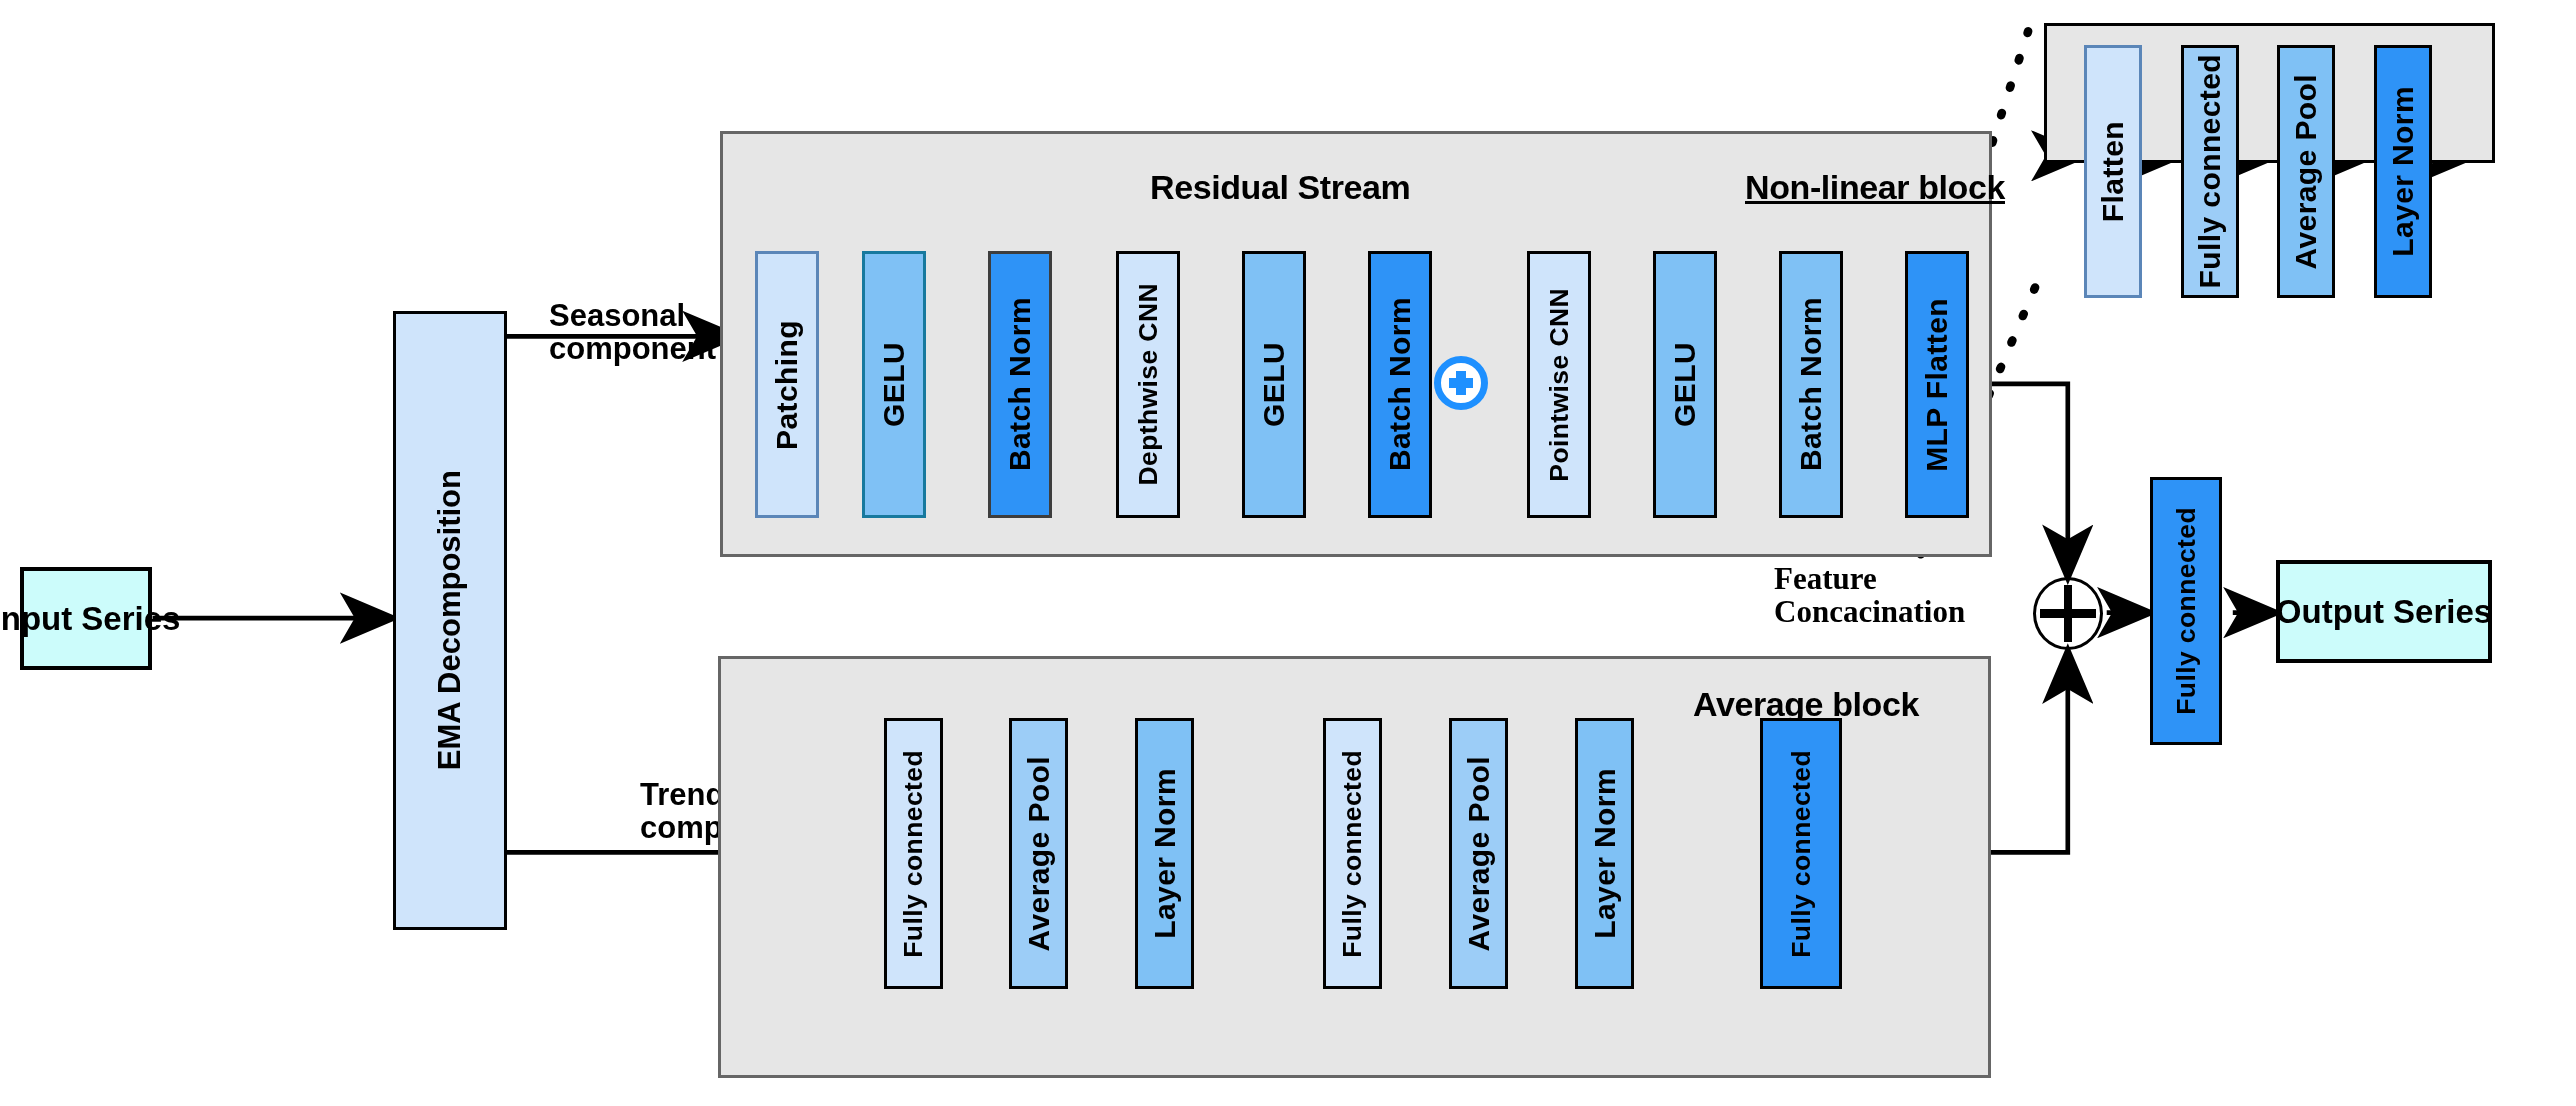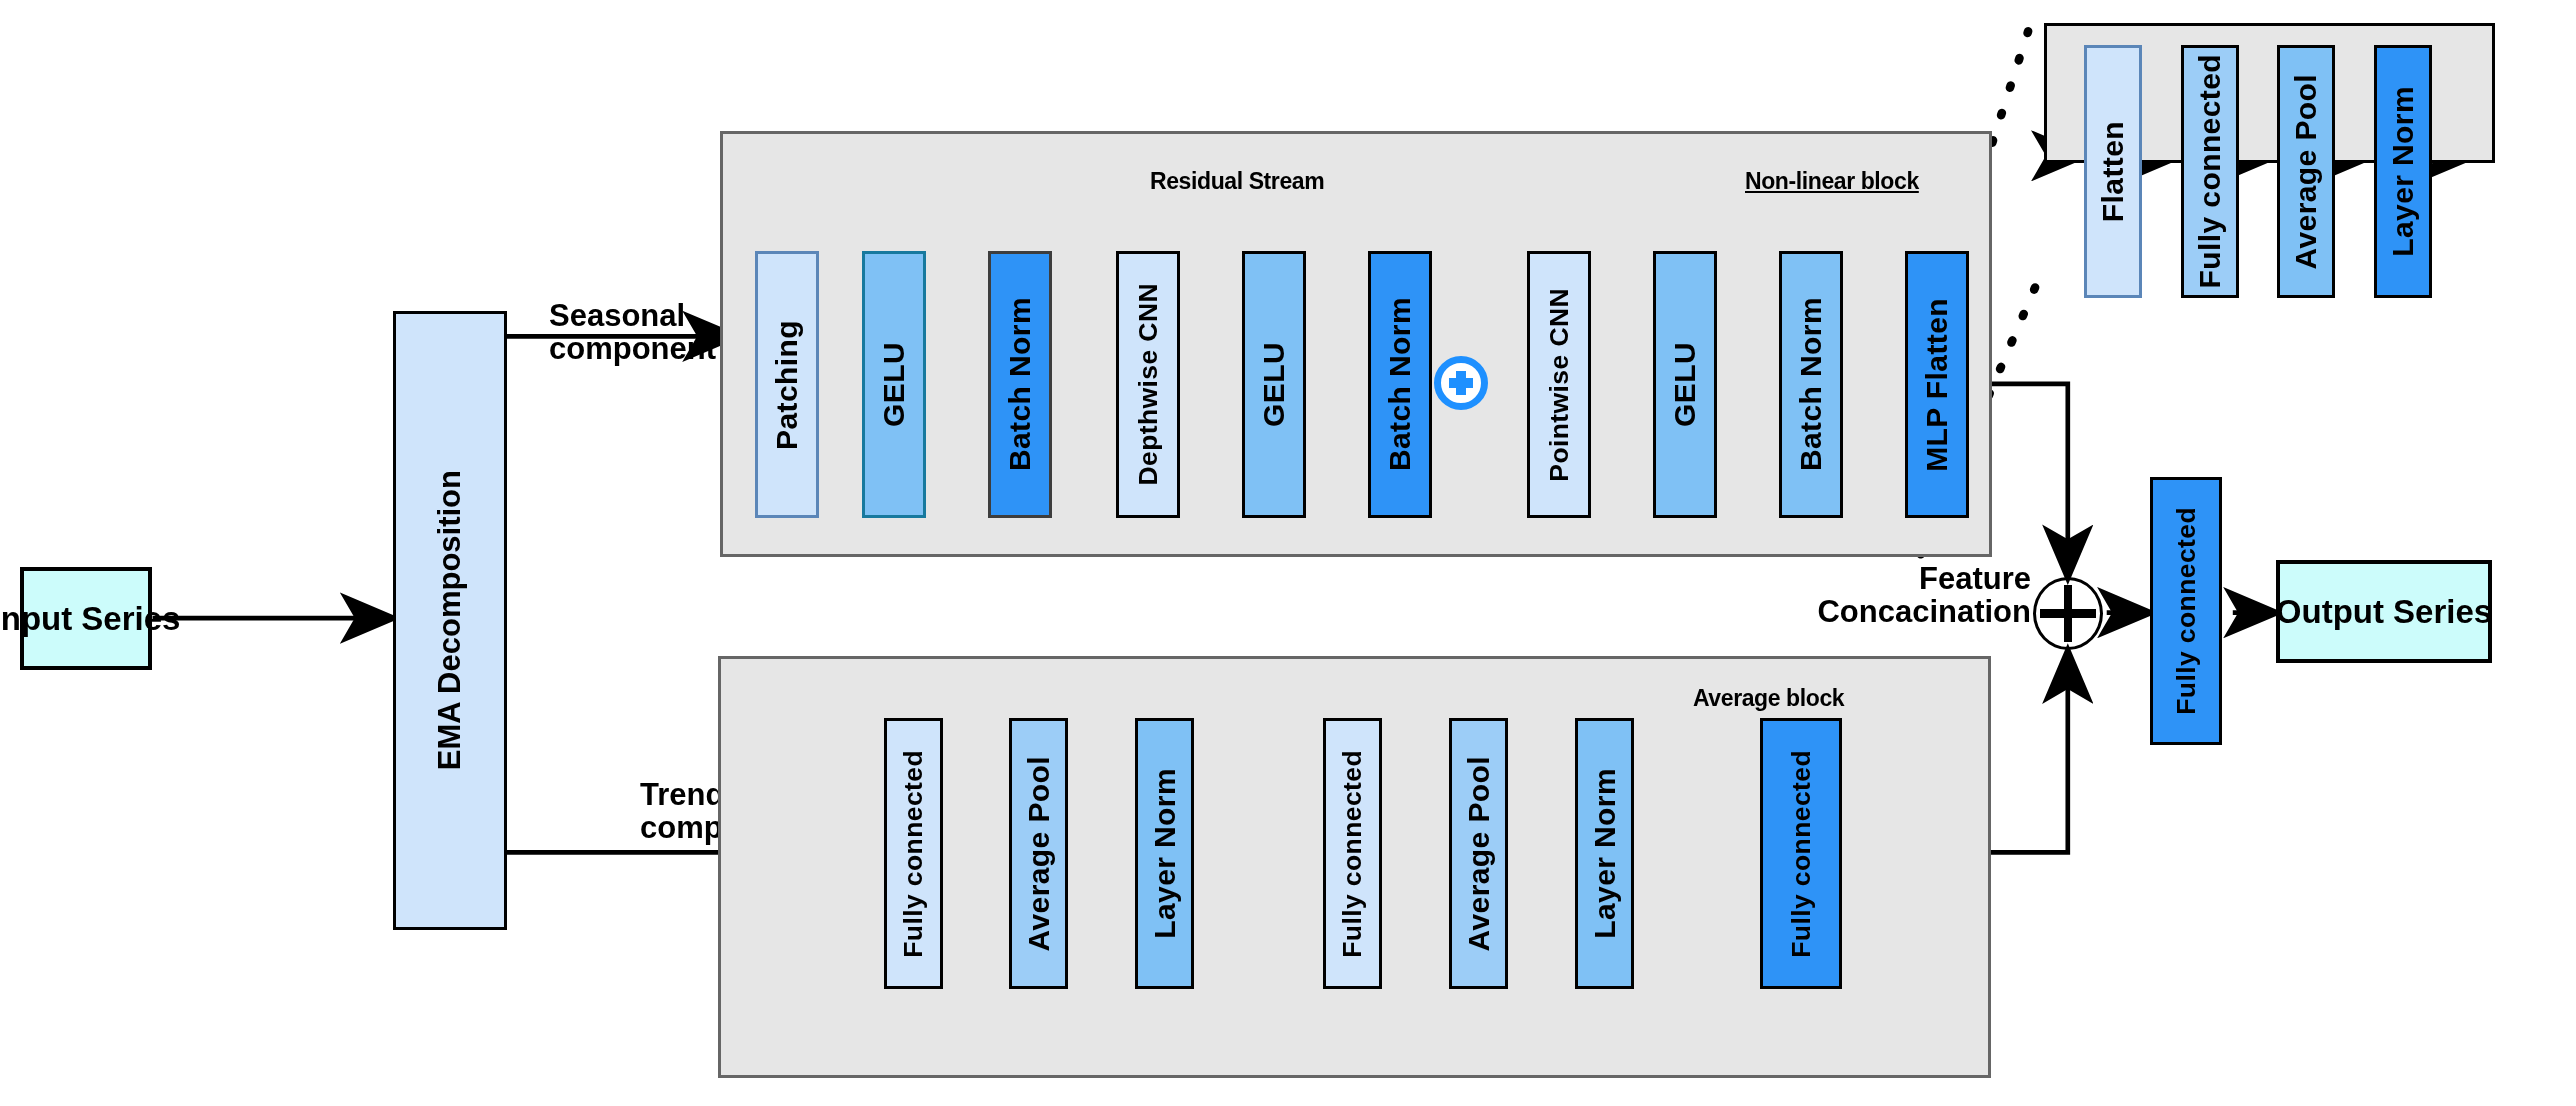--- a/index.html
+++ b/index.html
@@ -5,21 +5,21 @@
   html,body{margin:0;padding:0;background:#ffffff;}
   body{width:2576px;height:1107px;position:relative;overflow:hidden;
        font-family:"Liberation Sans","DejaVu Sans",sans-serif;}
   #stage{position:absolute;left:0;top:0;width:2576px;height:1107px;}
   svg#wires{position:absolute;left:0;top:0;width:2576px;height:1107px;pointer-events:none;}
 
   
   .panel{position:absolute;background:#e6e6e6;border:3.1px solid #666666;box-sizing:border-box;}
   .panel.inset{border:3.9px solid #000000;}
 
-  .panel-title{position:absolute;font-size:23px;font-weight:bold;color:#000;
+  .panel-title{position:absolute;font-size:34px;font-weight:bold;color:#000;
                white-space:nowrap;letter-spacing:-0.4px;}
 
   
   .vbox{position:absolute;box-sizing:border-box;border:3.9px solid #000000;
         display:flex;align-items:center;justify-content:center;}
   .vbox span{
       writing-mode:vertical-rl;transform:rotate(180deg);
       font-size:30px;font-weight:bold;color:#000;white-space:nowrap;
       letter-spacing:0.4px;line-height:1;}
   .vbox.small span{font-size:26.5px;}
@@ -41,21 +41,21 @@
   
   .emabox{position:absolute;box-sizing:border-box;background:#cfe4fb;border:3.9px solid #000;
           display:flex;align-items:center;justify-content:center;}
   .emabox span{writing-mode:vertical-rl;transform:rotate(180deg);
                font-size:31px;font-weight:bold;color:#000;white-space:nowrap;}
 
   
   .flabel{position:absolute;font-size:31px;font-weight:bold;color:#000;
           line-height:1.08;white-space:pre;}
   .flabel.ctr{}
-  .flabel.rgt{text-align:right;}
+  .flabel.rgt{font-family:Liberation Serif, serif;}
 
   
   .plus{position:absolute;box-sizing:border-box;border-radius:50%;
         background:#ffffff;display:flex;align-items:center;justify-content:center;}
   .plus.residual{border:7px solid #1e90ff;}
   .plus.concat{border:3.9px solid #000000;background:transparent;}
   .plus i{position:absolute;display:block;}
   .plus.residual i.h{width:58%;height:10px;background:#1e90ff;}
   .plus.residual i.v{height:58%;width:10px;background:#1e90ff;}
   .plus.concat i.h{width:86%;height:8.6px;background:#000;}

